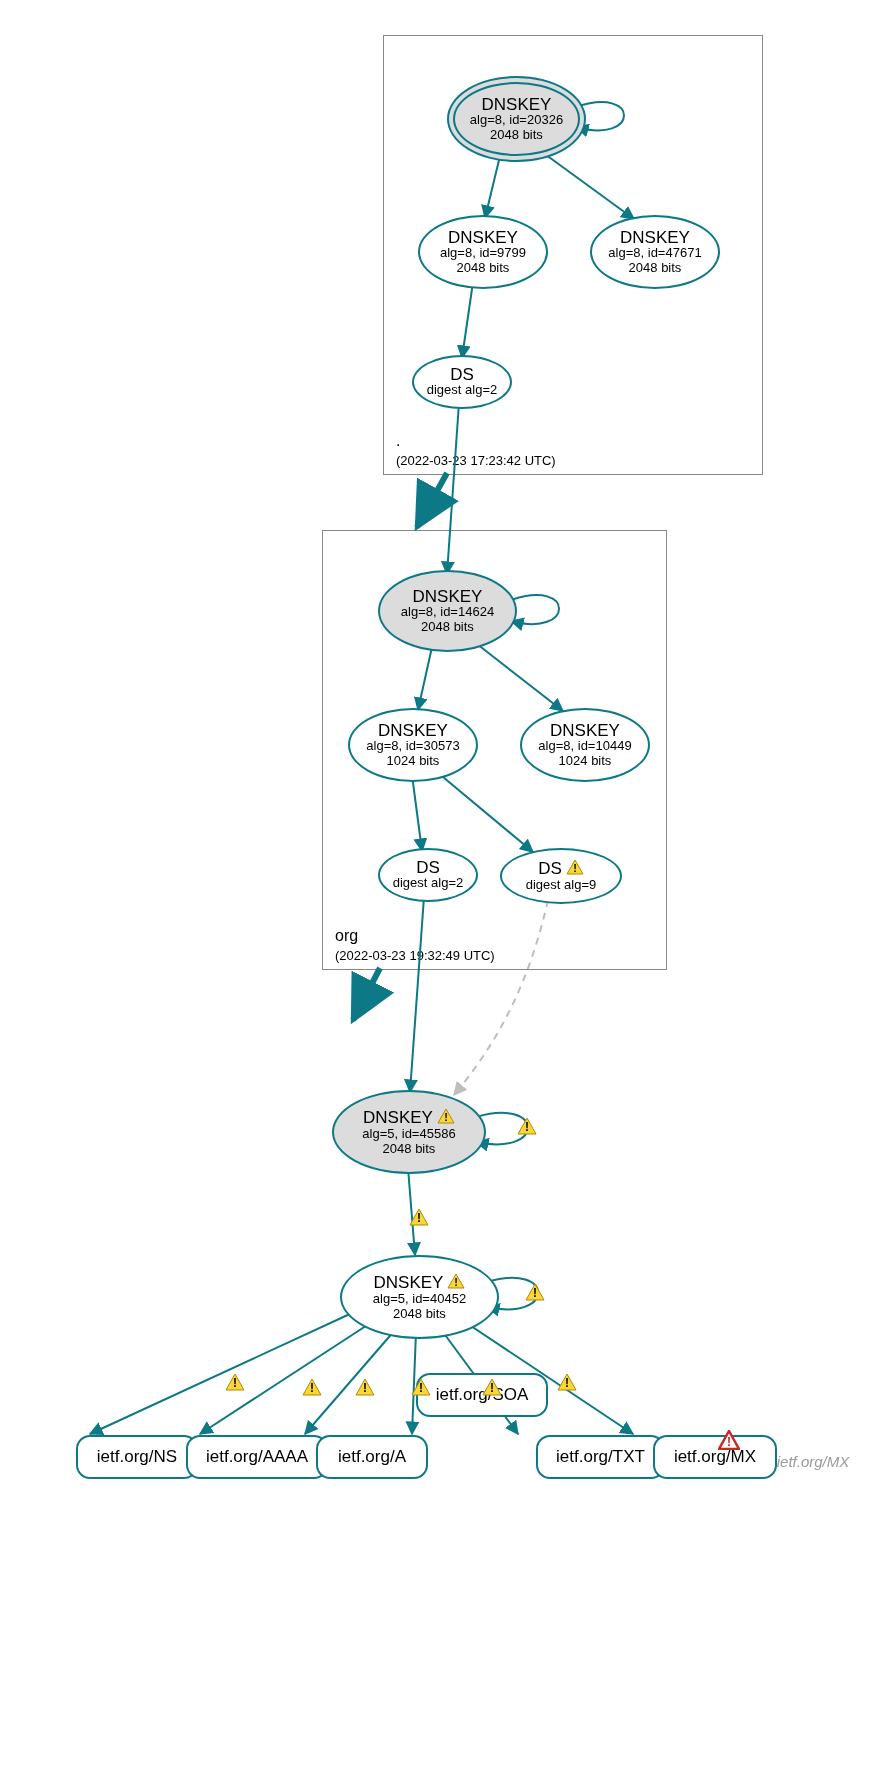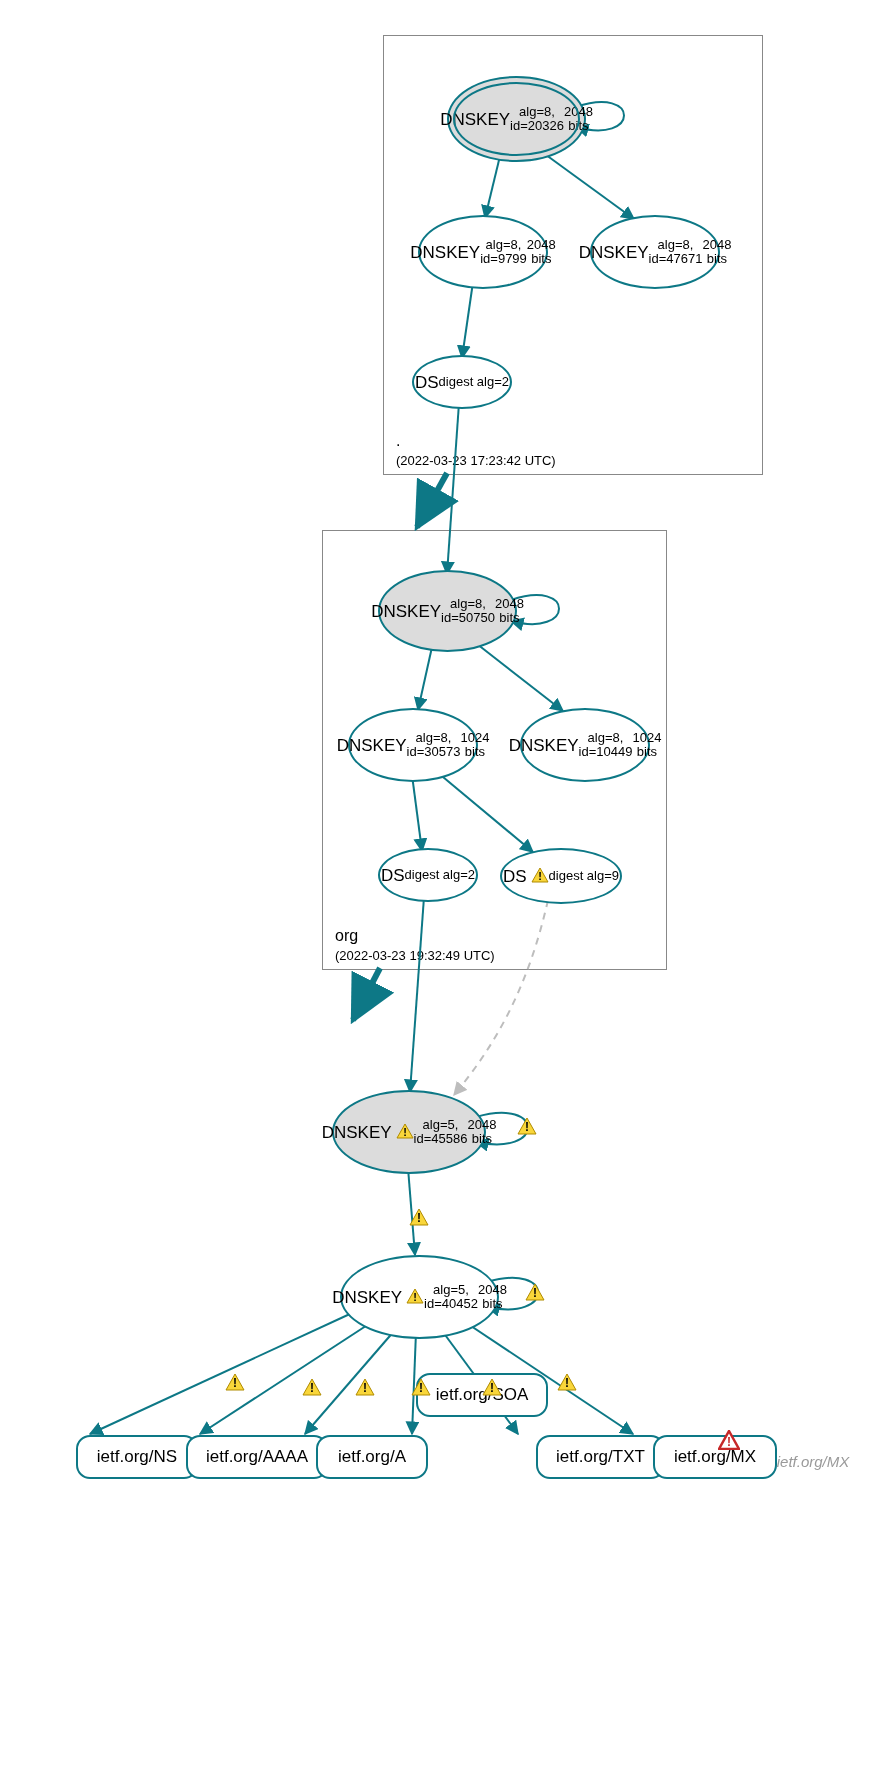--- a/index.html
+++ b/index.html
@@ -35,21 +35,21 @@
     font-size: 13px;
   }
 
   .node {
     position: absolute;
     border: 2.5px solid #0d7886;
     background: #ffffff;
     text-align: center;
     color: #000000;
     display: flex;
-    flex-direction: row;
+    flex-direction: column;
     justify-content: center;
     align-items: center;
     z-index: 5;
   }
   .node.gray {
     background: #dcdcdc;
   }
   .node.double::before {
     content: "";
     position: absolute;
@@ -214,21 +214,21 @@
     <div class="title">
         <span>DS</span>
       </div>
     <div class="sub">digest alg=2</div>
   </div>
 
   <div class="node ellipse gray" style="left:378px; top:570px; width:135px; height:78px;">
     <div class="title">
         <span>DNSKEY</span>
       </div>
-    <div class="sub">alg=8, id=50750</div>
+    <div class="sub">alg=8, id=14624</div>
     <div class="sub">2048 bits</div>
   </div>
 
   <div class="node ellipse" style="left:348px; top:708px; width:126px; height:70px;">
     <div class="title">
         <span>DNSKEY</span>
       </div>
     <div class="sub">alg=8, id=30573</div>
     <div class="sub">1024 bits</div>
   </div>

